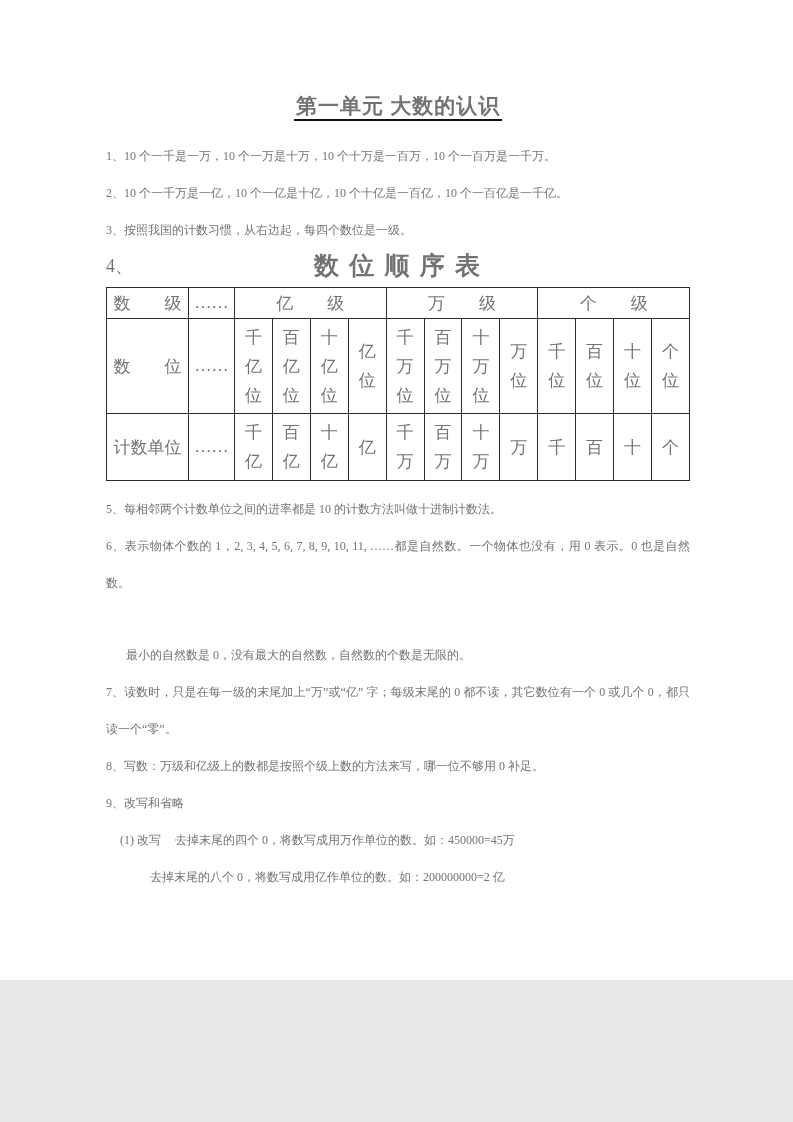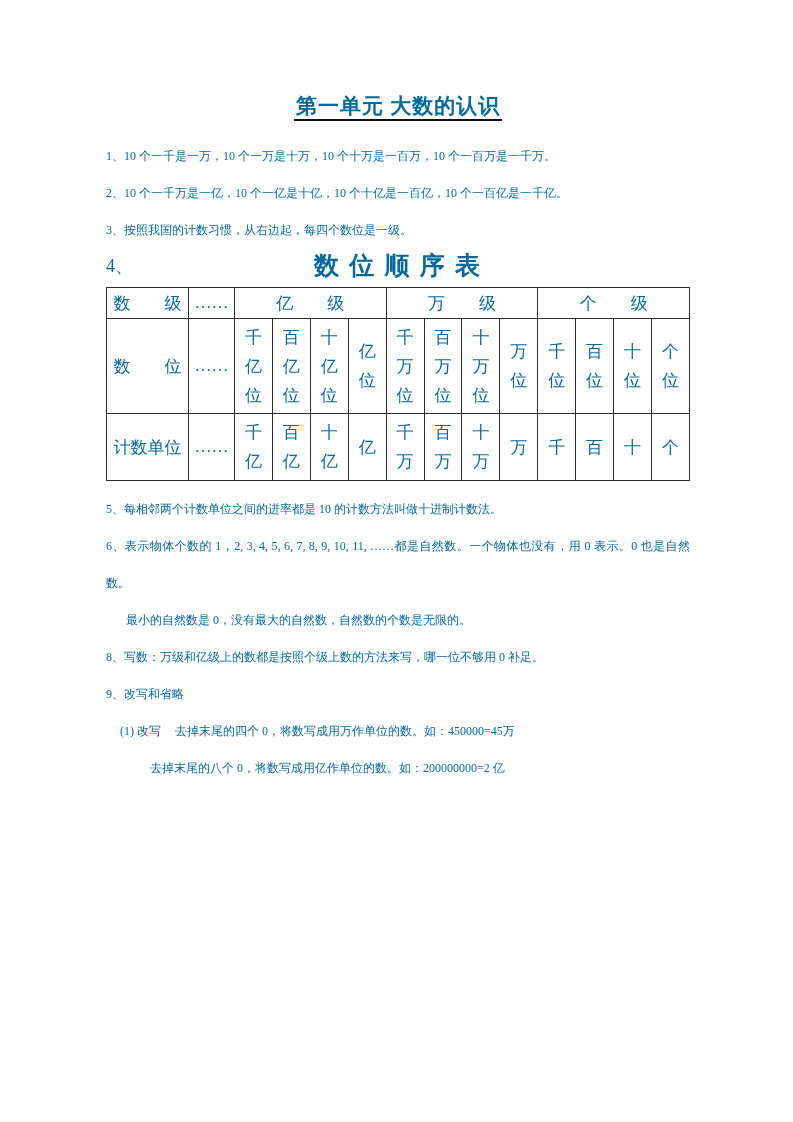--- a/index.html
+++ b/index.html
@@ -1,23 +1,23 @@
 <!DOCTYPE html>
 <html><head>
 <meta charset="utf-8">
 <style>
   html, body { margin: 0; padding: 0; background: #e8e8e8; }
   .page {
     position: relative;
     width: 793px;
-    height: 1122px;
+    height: 980px;
     margin: 0 auto;
     background: #ffffff;
     font-family: "Liberation Serif", serif;
-    color: #0369a1;
+    color: #737373;
     box-sizing: border-box;
     padding: 90px 103px 0 106px;
     overflow: hidden;
   }
   .title {
     text-align: center;
     margin: 0 0 16px 0;
     font-size: 21px;
     font-weight: bold;
     line-height: 32px;
@@ -27,21 +27,21 @@
     padding: 0 2px 1px 2px;
     letter-spacing: 1px;
   }
   p.body {
     margin: 0;
     font-size: 12px;
     line-height: 37px;
     text-align: justify;
     text-justify: inter-ideograph;
   }
-  p.indent1 { text-indent: 20px; }
+  p.indent1 { text-indent: 20px; margin-top: 35px; }
   
   .caption-row {
     position: relative;
     margin: 0;
     font-size: 18px;
     line-height: 34px;
     text-align: center;
   }
   .caption-row .num {
     position: absolute;
@@ -157,20 +157,21 @@
         <td><span class="v">百</span></td>
         <td><span class="v">十</span></td>
         <td><span class="v">个</span></td>
       </tr>
     </tbody>
   </table>
 
   <p class="body">5、每相邻两个计数单位之间的进率都是 10 的计数方法叫做十进制计数法。</p>
   <p class="body">6、表示物体个数的 1，2, 3, 4, 5, 6, 7, 8, 9, 10, 11, ……都是自然数。一个物体也没有，用 0 表示。0 也是自然数。</p>
   <p class="body indent1">最小的自然数是 0，没有最大的自然数，自然数的个数是无限的。</p>
+  <p class="body">7、读数时，只是在每一级的末尾加上“万”或“亿” 字；每级末尾的 0 都不读，其它数位有一个 0 或几个 0，都只读一个“零”。</p>
   <p class="body">8、写数：万级和亿级上的数都是按照个级上数的方法来写，哪一位不够用 0 补足。</p>
   <p class="body">9、改写和省略</p>
 
   <p class="body sub1">
     <span>(1) 改写</span><span class="gap1">去掉末尾的四个 0，将数写成用万作单位的数。如：450000=45万</span>
   </p>
   <p class="body sub1b">去掉末尾的八个 0，将数写成用亿作单位的数。如：200000000=2 亿</p>
 
 </div>
 

